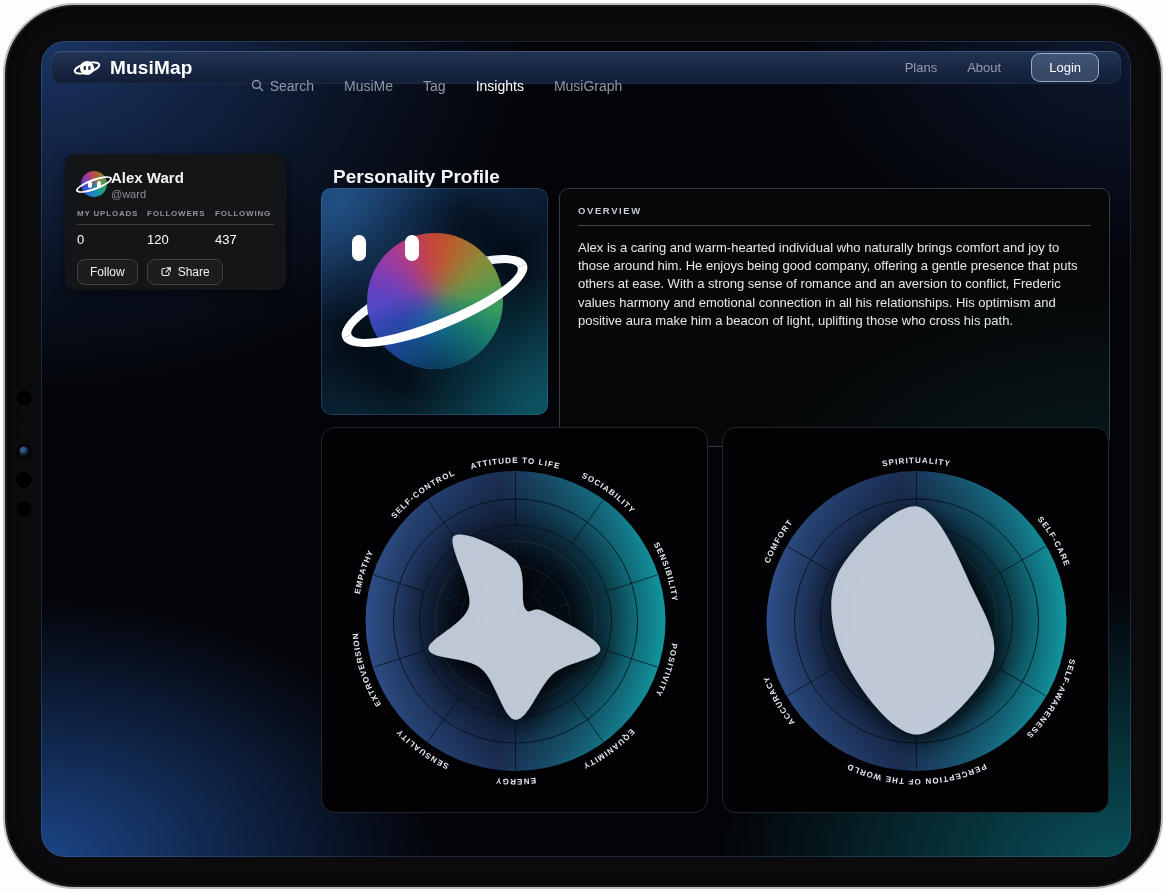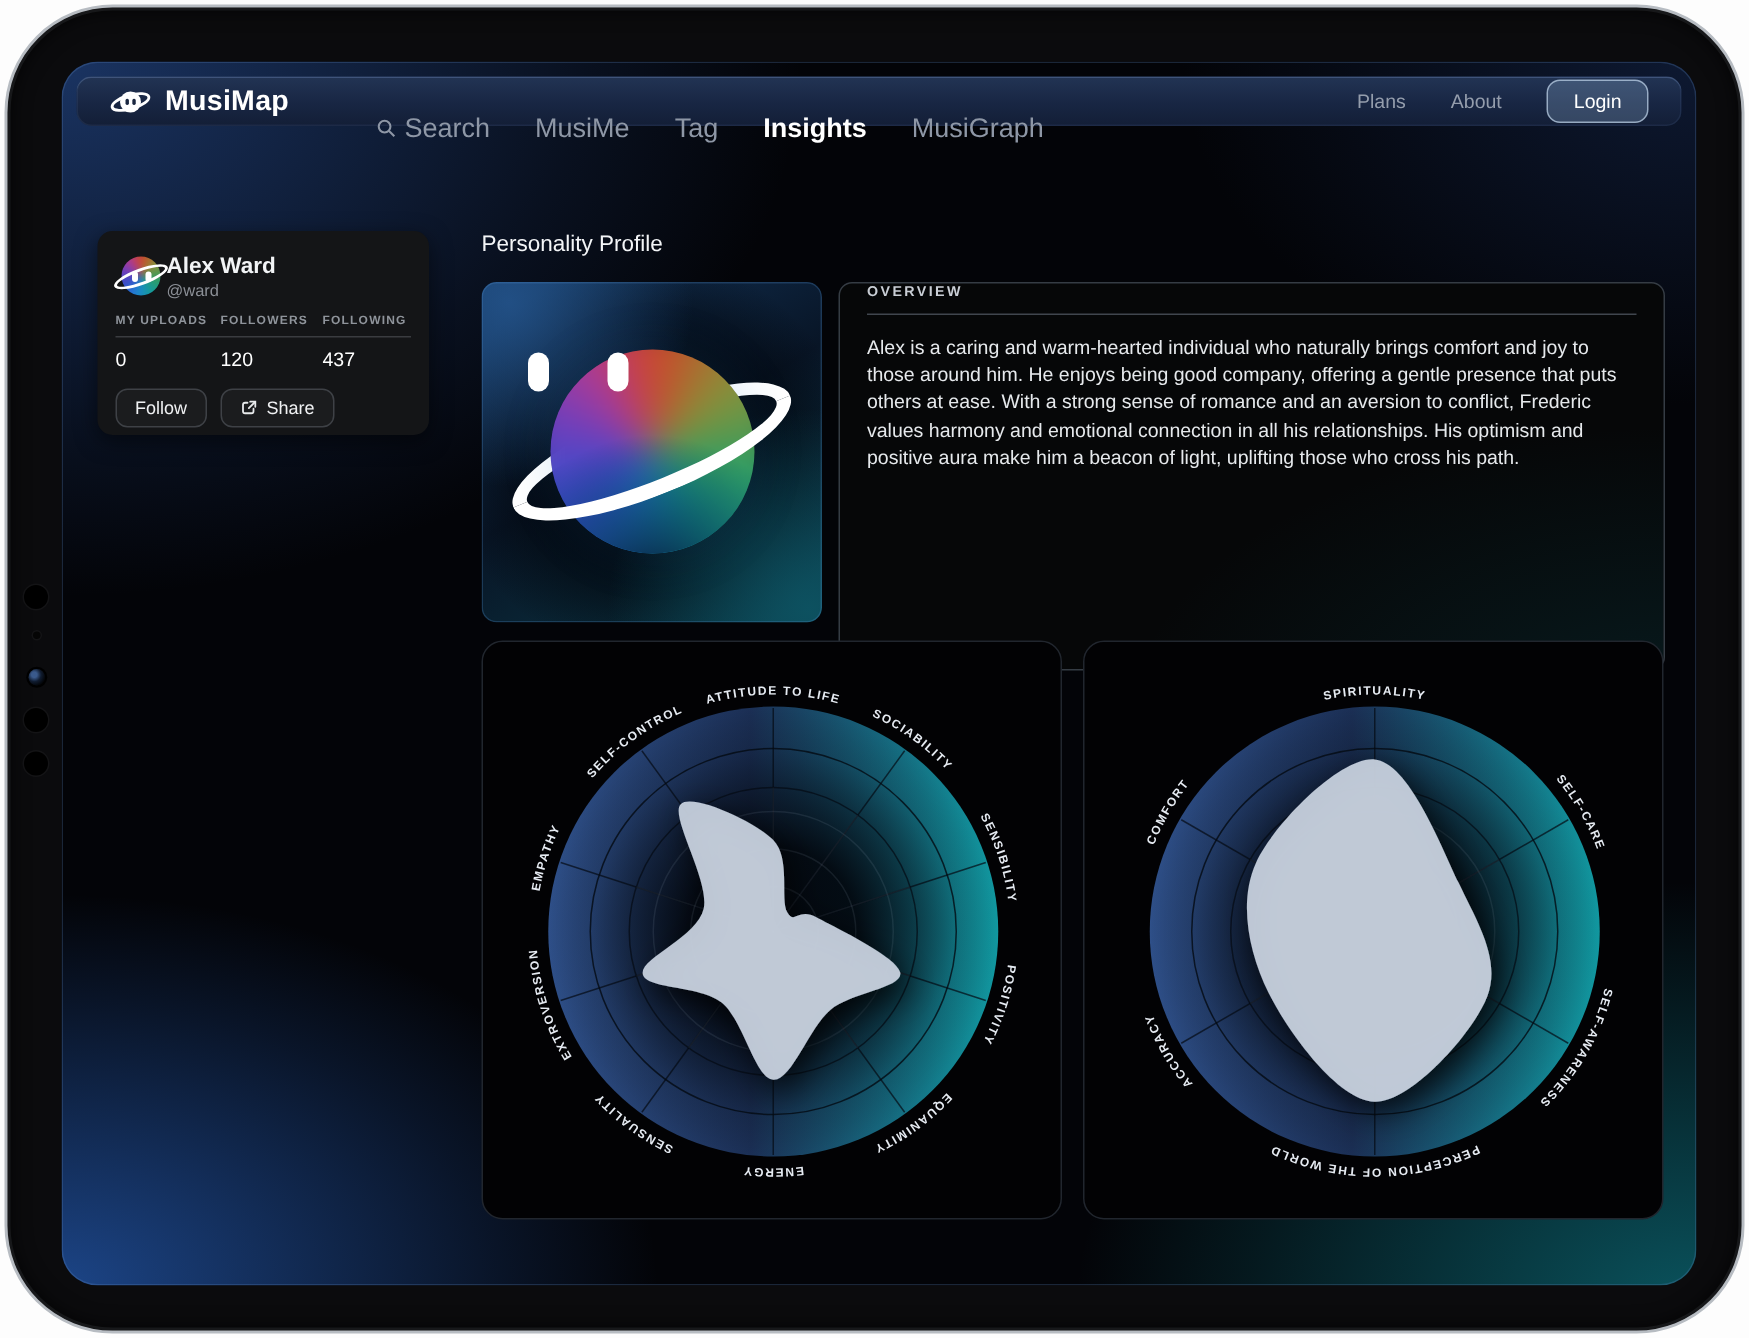--- a/index.html
+++ b/index.html
@@ -21,22 +21,22 @@
       radial-gradient(45% 40% at 100% 0%, rgba(22,42,84,.55), transparent 70%),
       #030408;
     box-shadow:inset 0 0 0 1px rgba(96,140,200,.25);}
   
   .topbar{position:absolute;left:10px;top:10px;width:1070px;height:33px;border-radius:10px;
     background:linear-gradient(180deg,#223454 0%,#182643 55%,#131e36 100%);
     box-shadow:inset 0 1px 0 rgba(140,170,220,.22), inset 0 0 0 1px rgba(90,120,170,.14);
     display:flex;align-items:center;padding:0 22px;box-sizing:border-box;}
   .brand{display:flex;align-items:center;gap:9px;color:#fff;font-size:19px;font-weight:700;letter-spacing:.2px;cursor:pointer;}
   .nav{display:flex;align-items:center;gap:30px;margin-left:58px;}
-  .nav a{color:#8e97a6;font-size:18px;text-decoration:none;display:flex;align-items:center;gap:6px;cursor:pointer;margin-top:36px;}
-  .nav a.active{color:#ffffff;font-weight:700;}
+  .nav a{color:#8e97a6;font-size:14px;text-decoration:none;display:flex;align-items:center;gap:6px;cursor:pointer;margin-top:36px;}
+  .nav a.active{color:#ffffff;font-weight:400;}
   .topbar-right{margin-left:auto;display:flex;align-items:center;gap:30px;}
   .topbar-right a{color:#949dac;font-size:13px;text-decoration:none;cursor:pointer;}
   .login-btn{padding:6px 17px;font-size:13px;color:#fff;background:rgba(150,185,220,.26);
     border:1.5px solid rgba(205,225,245,.65);border-radius:9px;cursor:pointer;font-family:inherit;}
   
   .profile-card{position:absolute;left:24px;top:113px;width:221px;height:136px;border-radius:10px;
     background:#141517;box-shadow:0 4px 14px rgba(0,0,0,.5);padding:13px 12px;box-sizing:border-box;}
   .profile-head{display:flex;align-items:center;}
   .profile-name{color:#f2f4f6;font-size:15px;font-weight:600;line-height:17px;}
   .profile-handle{color:#8b8f96;font-size:11px;margin-top:2px;}
@@ -45,21 +45,21 @@
   .stat:nth-child(1){width:70px;}.stat:nth-child(2){width:68px;}
   .stat-label{color:#8f949b;font-size:8px;letter-spacing:.8px;font-weight:700;}
   .stats-divider{border:none;border-top:1px solid #3a3c40;margin:6px 0 7px;}
   .stat-values{display:flex;}
   .stat-values span{color:#fff;font-size:13px;}
   .stat-values span:nth-child(1){width:70px;}.stat-values span:nth-child(2){width:68px;}
   .profile-actions{display:flex;gap:9px;margin-top:12px;}
   .pill-btn{display:flex;align-items:center;gap:6px;padding:5px 12px;background:rgba(255,255,255,.03);
     border:1px solid #3e4146;border-radius:8px;color:#f0f1f3;font-size:12px;cursor:pointer;font-family:inherit;}
   
-  .page-title{position:absolute;left:280px;top:113px;margin:0;color:#f3f5f7;font-size:15px;font-weight:400;}
+  .page-title{position:absolute;left:280px;top:113px;margin:12px;color:#f3f5f7;font-size:19px;font-weight:700;}
   
   .avatar-card{position:absolute;left:280px;top:147px;width:227px;height:227px;border-radius:10px;overflow:hidden;
     background:
       radial-gradient(90% 90% at 8% 6%, rgba(36,84,140,.85), transparent 60%),
       radial-gradient(95% 95% at 96% 96%, rgba(13,84,99,.9), transparent 62%),
       radial-gradient(70% 70% at 50% 52%, rgba(2,6,12,.92) 0 38%, transparent 85%),
       linear-gradient(150deg,#14365c,#081526 48%,#0b3946 100%);
     box-shadow:inset 0 0 0 1px rgba(80,140,200,.28);}
   .planet{position:absolute;left:46px;top:45px;width:136px;height:136px;border-radius:50%;overflow:hidden;z-index:2;
     box-shadow:inset 0 -20px 38px rgba(1,10,32,.65), inset 0 6px 18px rgba(255,255,255,.10), 0 0 34px rgba(40,120,200,.18);}
@@ -80,21 +80,21 @@
     box-shadow:inset 0 -5px 8px rgba(1,10,32,.6);}
   .planet-sm .body::before{content:'';position:absolute;inset:-18%;
     background:conic-gradient(from 0deg, #cf4428, #8a9138 50deg, #2f9e62 100deg, #129a9e 150deg, #1f86d6 195deg, #2f52c9 235deg, #6a3fc0 285deg, #b13a92 325deg, #cf4428 360deg);filter:blur(3px);}
   .planet-sm .eye-sm{position:absolute;width:3.5px;height:6.5px;border-radius:2px;background:#fff;top:14px;z-index:3;}
   .planet-sm .eye-sm.l{left:11px;}.planet-sm .eye-sm.r{left:20px;}
   .planet-sm .ring-sm{position:absolute;left:-2px;top:12px;width:38px;height:11px;border:2.5px solid #fff;
     border-radius:50%;transform:rotate(-20deg);box-sizing:border-box;z-index:2;}
   
   .overview-card{position:absolute;left:518px;top:147px;width:551px;height:259px;border-radius:9px;box-sizing:border-box;
     background:radial-gradient(130% 150% at 102% 115%, rgba(14,110,125,.20), transparent 52%), #060708;
-    border:1px solid #353c44;padding:0 18px;}
+    border:1px solid #353c44;padding:16px 18px;}
   .overview-label{color:#c9ced5;font-size:9.5px;font-weight:700;letter-spacing:1.6px;}
   .overview-hr{border:none;border-top:1px solid #40464e;margin:9px 0 13px;}
   .overview-title{margin:0 0 11px;color:#f4f6f8;font-size:20px;font-weight:500;}
   .overview-body{margin:0;color:#e6e9ec;font-size:13px;line-height:1.4;width:516px;}
   
   .chart-card{position:absolute;top:386px;width:387px;height:386px;border-radius:14px;background:#020204;
     border:1px solid #21262e;box-sizing:border-box;overflow:hidden;}
   .chart-card.left{left:280px;}
   .chart-card.right{left:681px;}
   .chart-card svg{display:block;}

